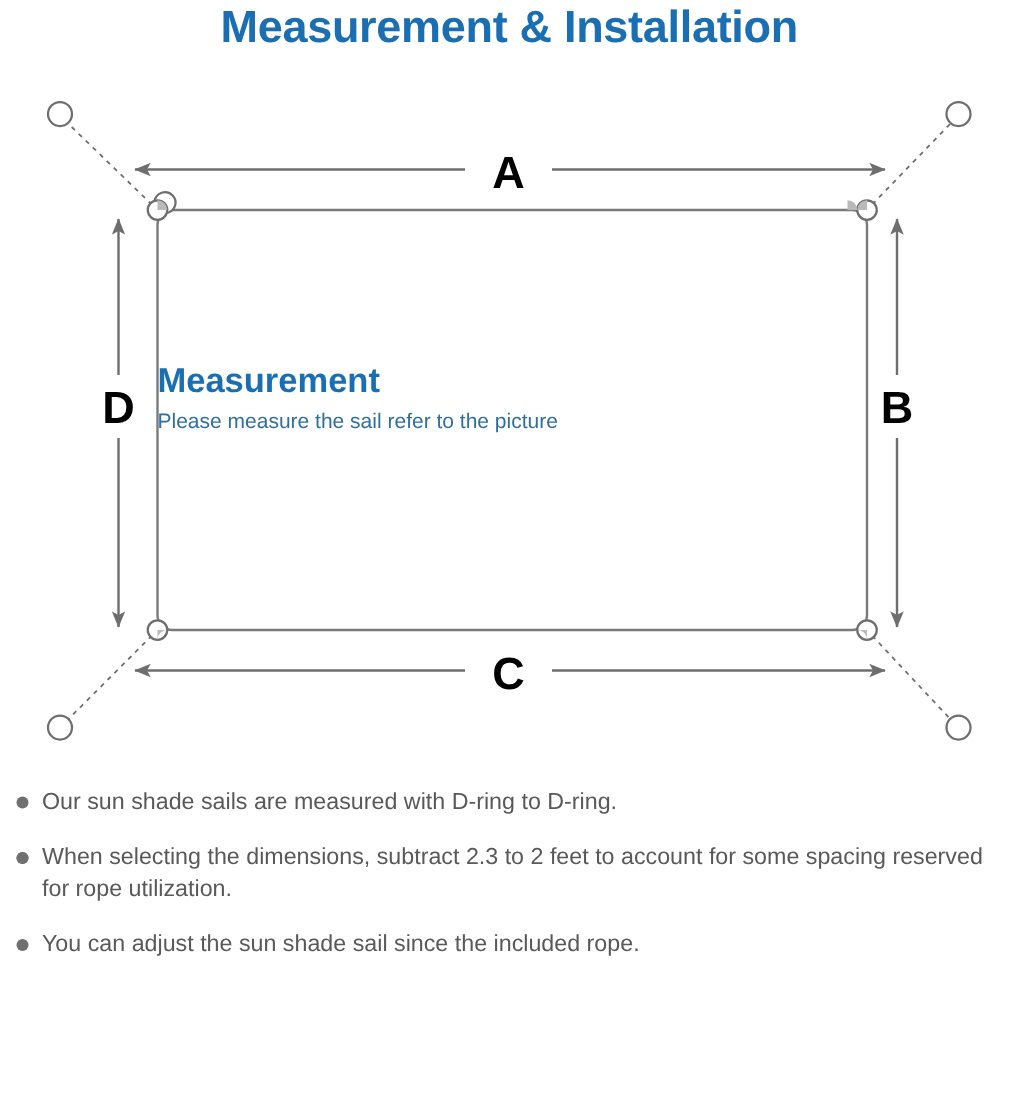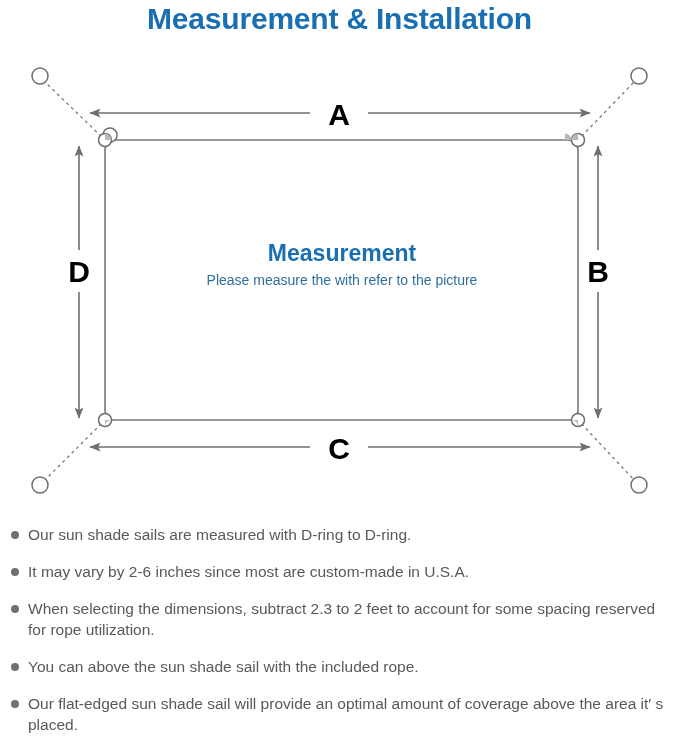--- a/index.html
+++ b/index.html
@@ -48,21 +48,20 @@
   .diagram svg {
     display: block;
   }
 
   
   .sail-caption {
     position: absolute;
     left: 105px;
     top: 238px;
     width: 474px;
-    text-align: center;
     pointer-events: none;
   }
   .sail-caption .heading {
     font-size: 23px;
     font-weight: bold;
     color: #1a6fb3;
     line-height: 30px;
   }
   .sail-caption .sub {
     font-size: 14px;
@@ -168,39 +167,34 @@
       <g stroke="#6e6e6e" stroke-width="1.6">
         <line x1="598" y1="202" x2="598" y2="98" marker-end="url(#arrHead)"></line>
         <line x1="598" y1="244" x2="598" y2="370" marker-end="url(#arrHead)"></line>
       </g>
       <text x="598" y="234" text-anchor="middle" font-family="Liberation Sans, sans-serif" font-size="30" font-weight="bold" fill="#000000">B</text>
     </svg>
   </div>
 
   <div class="sail-caption">
     <div class="heading">Measurement</div>
-    <div class="sub">Please measure the with refer to the picture</div>
+    <div class="sub">Please measure the sail refer to the picture</div>
   </div>
 
   <div class="notes">
     <div class="note">
       <span class="dot"></span>
       <span>Our sun shade sails are measured with D-ring to D-ring.</span>
     </div>
     <div class="note">
       <span class="dot"></span>
-      <span>It may vary by 2-6 inches since most are custom-made in U.S.A.</span>
     </div>
     <div class="note">
       <span class="dot"></span>
       <span>When selecting the dimensions, subtract 2.3 to 2 feet to account for some spacing reserved for rope utilization.</span>
     </div>
     <div class="note">
       <span class="dot"></span>
-      <span>You can above the sun shade sail with the included rope.</span>
-    </div>
-    <div class="note">
-      <span class="dot"></span>
-      <span>Our flat-edged sun shade sail will provide an optimal amount of coverage above the area it′ s placed.</span>
+      <span>You can adjust the sun shade sail since the included rope.</span>
     </div>
   </div>
 
 </div>
 
 </body></html>

